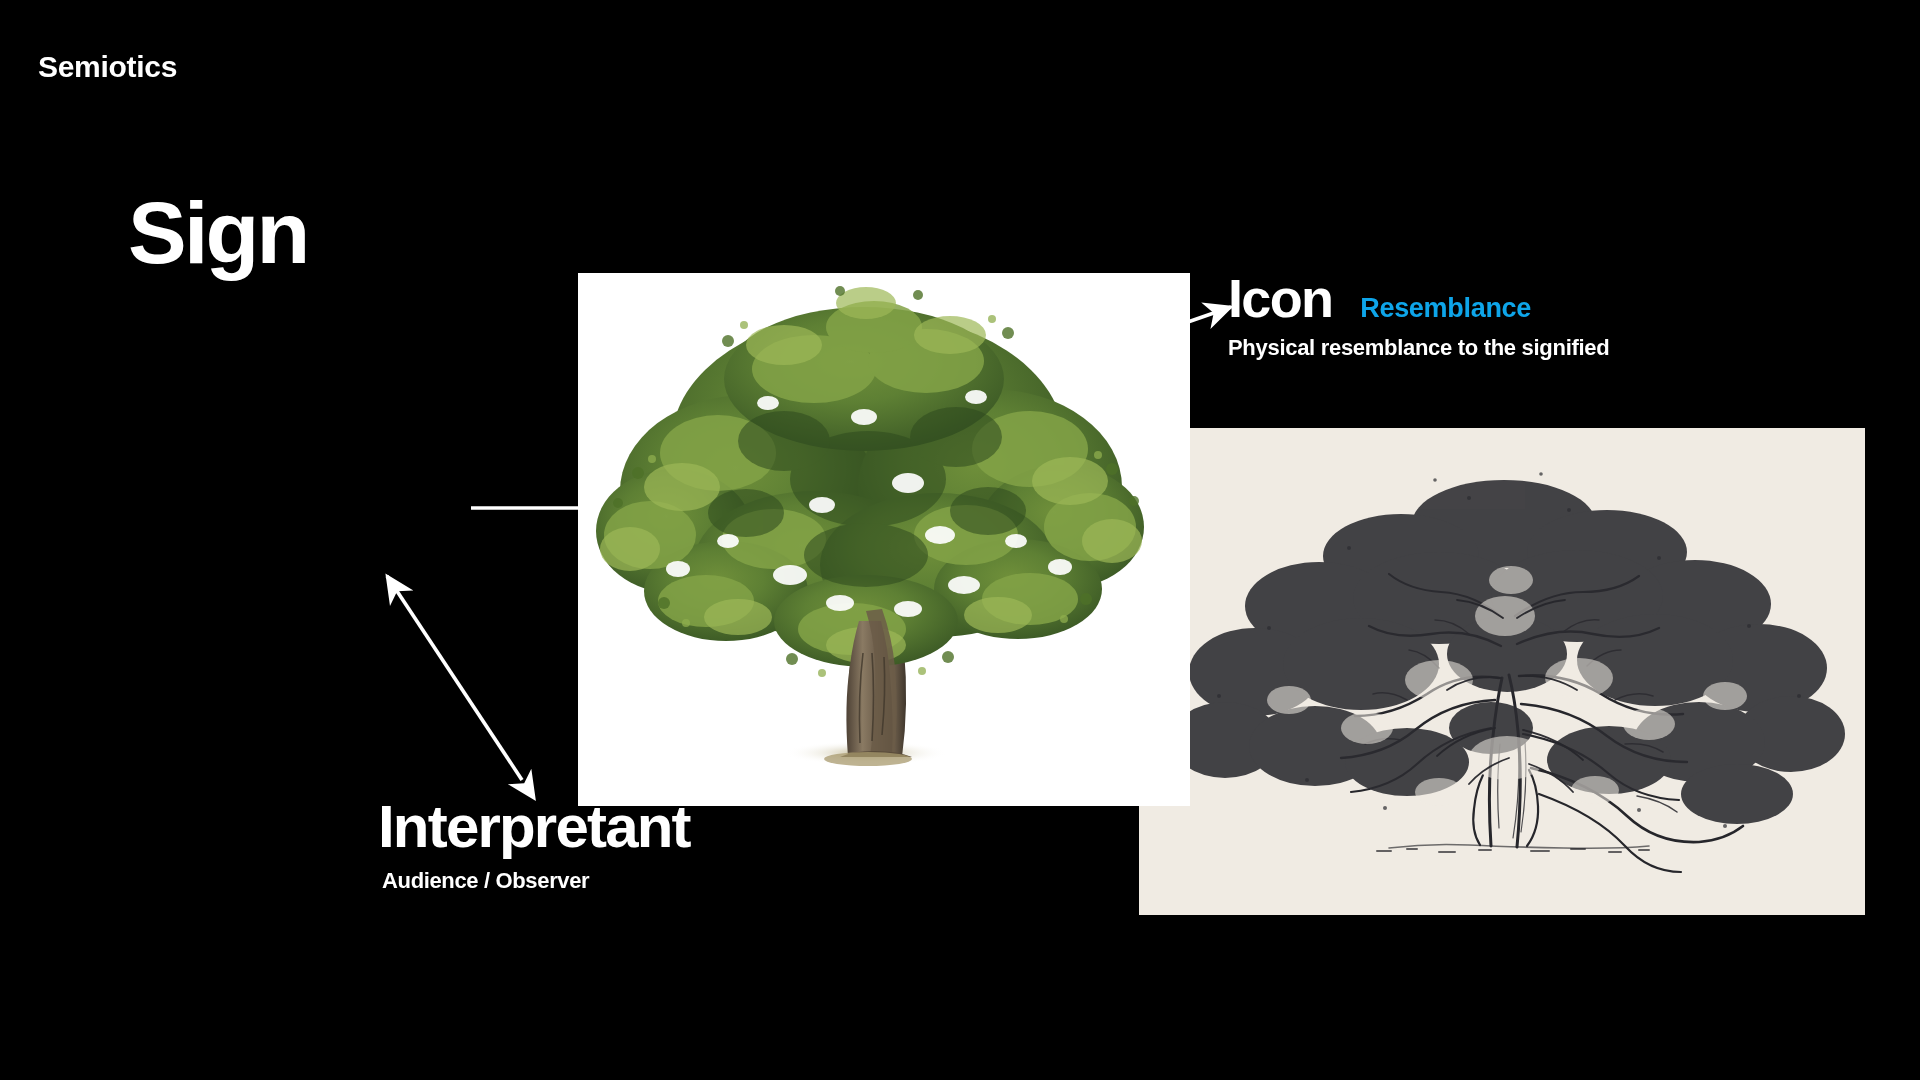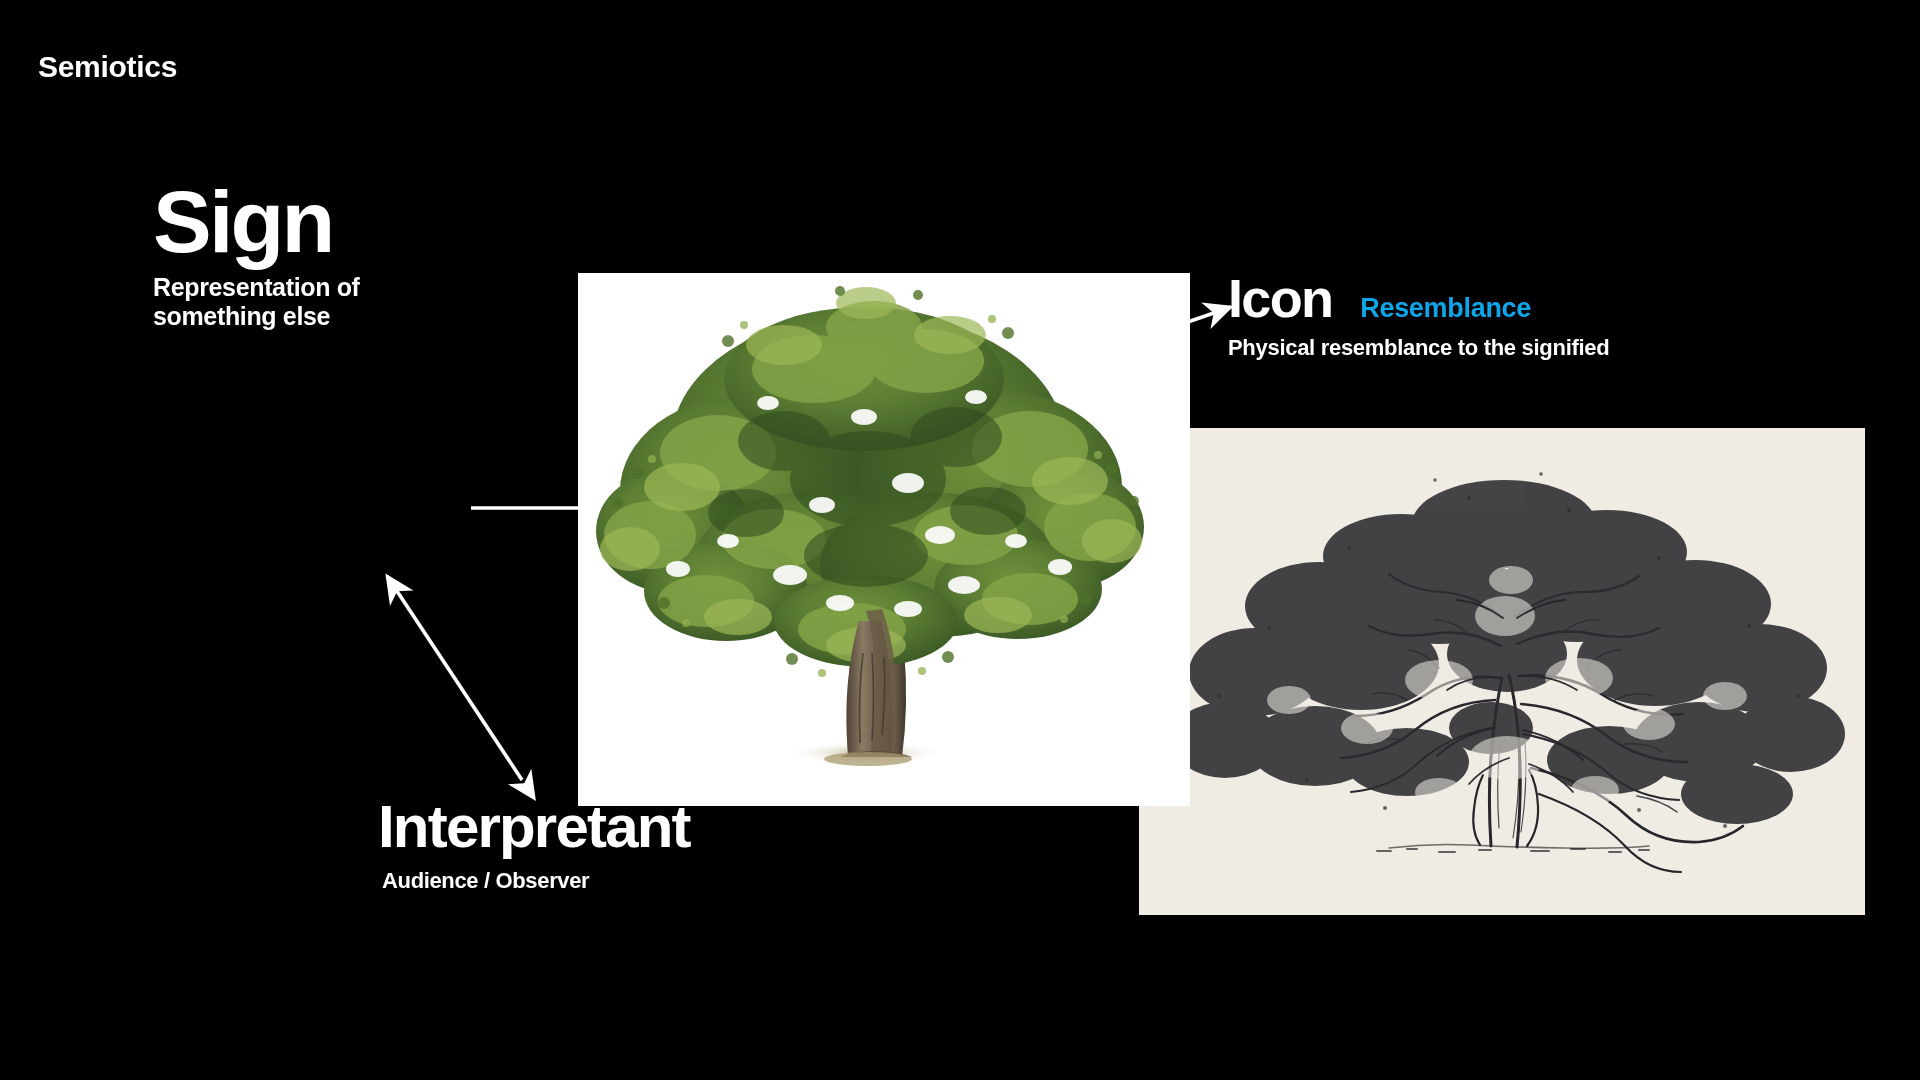--- a/index.html
+++ b/index.html
@@ -41,21 +41,21 @@
     font-size:25px;
     font-weight:700;
     letter-spacing:-0.35px;
     line-height:1.16;
     color:#FFFFFF;
   }
 
   
   #sign-block {
     position:absolute;
-    left:128px; top:179px;margin-left:25px;
+    left:128px; top:190px;
   }
   #sign-block .term-big { font-size:88px; letter-spacing:-2.8px; }
   #sign-block .term-sub { margin-top:8px; }
 
   
   #signified-block {
     position:absolute;
     left:212px; top:467px;
   }
   #signified-block .term-big { font-size:62px; letter-spacing:-1.9px; }
@@ -132,24 +132,20 @@
 </style>
 </head>
 <body>
 
 <div id="slide">
 
   <div class="slide-title">Semiotics</div>
 
   <div id="sign-block">
     <div class="term-big">Sign</div>
-    <div class="term-sub">
-      <div>Representation of</div>
-      <div>something else</div>
-    </div>
   </div>
 
 
   <div id="interpretant-block">
     <div class="term-big">Interpretant</div>
     <div class="term-sub">Audience / Observer</div>
   </div>
 
   <div id="icon-block">
     <div class="icon-headline">

